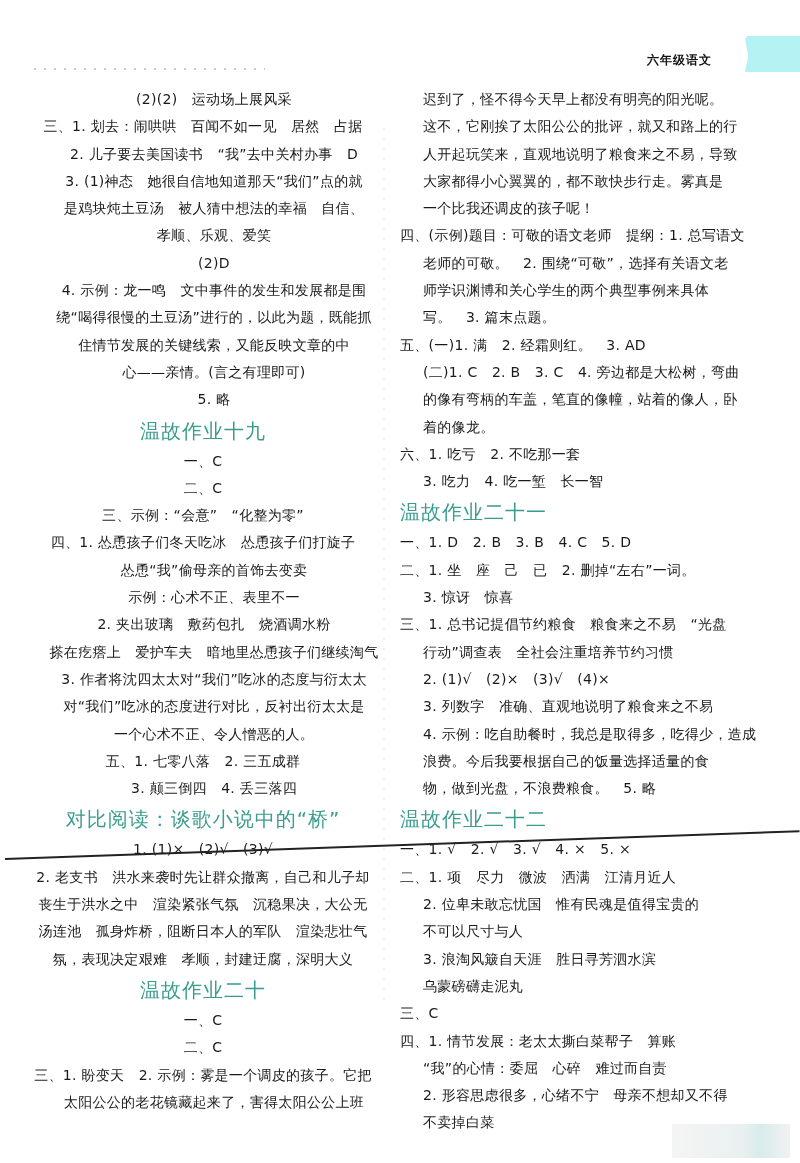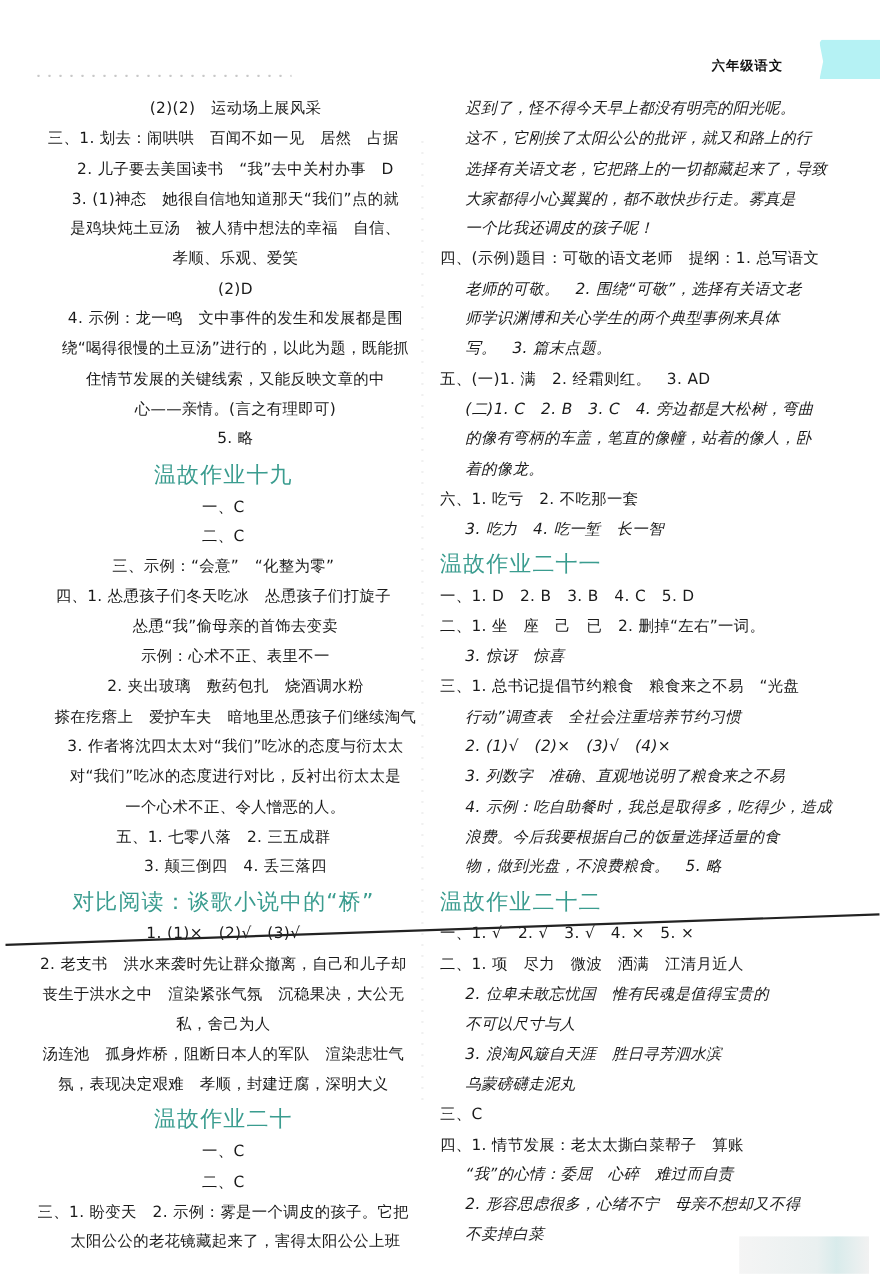--- a/index.html
+++ b/index.html
@@ -9,21 +9,21 @@
           background-image: radial-gradient(circle, #c8c8c8 1px, transparent 1.2px);
           background-size: 10px 2px; }
   .header-title { position: absolute; left: 647px; top: 52px; font-size: 12px; font-weight: bold; color: #111; letter-spacing: 1px; }
   .header-tab { position: absolute; left: 745px; top: 36px; width: 55px; height: 36px;
                 background: #b5f2f4; clip-path: polygon(4% 0, 100% 0, 100% 100%, 0 100%, 6% 55%, 0 8%); }
   .col { position: absolute; top: 86px; }
   .col.left { left: 18px; width: 370px; text-align: center; }
   .col.right { left: 400px; width: 392px; }
   .line { font-size: 14px; line-height: 27.3px; height: 27.3px; white-space: nowrap; letter-spacing: 0.3px; }
   .line.ind { padding-left: 22px; }
-  .line.ind-r { padding-left: 23px; font-style: italic; }
+  .line.ind-r { padding-left: 23px; }
   .heading { font-size: 20px; color: #3a9c8f; line-height: 34px; height: 34px; white-space: nowrap; letter-spacing: 1px; }
   .strike-line { position: absolute; height: 1.5px; background: #222; transform-origin: left center; }
   .watermark { position: absolute; left: 672px; top: 1124px; width: 118px; height: 34px;
                background: linear-gradient(90deg, #f2f2f2, #e4ecec 60%, #cfe6e6 75%, #eeeeee); opacity: 0.8; }
   .sideticks { position: absolute; left: 383px; top: 120px; width: 2px; height: 880px;
                background-image: repeating-linear-gradient(#ffffff 0 8px, #e6e6e6 8px 10px); opacity: 0.6; }
 </style>
 </head>
 <body>
 
@@ -58,35 +58,34 @@
   <div class="line ind">3. 作者将沈四太太对“我们”吃冰的态度与衍太太</div>
   <div class="line ind">对“我们”吃冰的态度进行对比，反衬出衍太太是</div>
   <div class="line ind">一个心术不正、令人憎恶的人。</div>
   <div class="line">五、1. 七零八落　2. 三五成群</div>
   <div class="line ind">3. 颠三倒四　4. 丢三落四</div>
 
   <div class="heading">对比阅读：谈歌小说中的“桥”</div>
   <div class="line">1. (1)×　(2)√　(3)√</div>
   <div class="line">2. 老支书　洪水来袭时先让群众撤离，自己和儿子却</div>
   <div class="line">丧生于洪水之中　渲染紧张气氛　沉稳果决，大公无</div>
-  <div class="line">私，舍己为人</div>
   <div class="line">汤连池　孤身炸桥，阻断日本人的军队　渲染悲壮气</div>
   <div class="line">氛，表现决定艰难　孝顺，封建迂腐，深明大义</div>
 
   <div class="heading">温故作业二十</div>
   <div class="line">一、C</div>
   <div class="line">二、C</div>
   <div class="line">三、1. 盼变天　2. 示例：雾是一个调皮的孩子。它把</div>
   <div class="line ind">太阳公公的老花镜藏起来了，害得太阳公公上班</div>
 </div>
 
 <div class="col right">
   <div class="line ind-r">迟到了，怪不得今天早上都没有明亮的阳光呢。</div>
   <div class="line ind-r">这不，它刚挨了太阳公公的批评，就又和路上的行</div>
-  <div class="line ind-r">选择有关语文老，它把路上的一切都藏起来了，导致</div>
+  <div class="line ind-r">人开起玩笑来，直观地说明了粮食来之不易，导致</div>
   <div class="line ind-r">大家都得小心翼翼的，都不敢快步行走。雾真是</div>
   <div class="line ind-r">一个比我还调皮的孩子呢！</div>
   <div class="line">四、(示例)题目：可敬的语文老师　提纲：1. 总写语文</div>
   <div class="line ind-r">老师的可敬。　2. 围绕“可敬”，选择有关语文老</div>
   <div class="line ind-r">师学识渊博和关心学生的两个典型事例来具体</div>
   <div class="line ind-r">写。　3. 篇末点题。</div>
   <div class="line">五、(一)1. 满　2. 经霜则红。　3. AD</div>
   <div class="line ind-r">(二)1. C　2. B　3. C　4. 旁边都是大松树，弯曲</div>
   <div class="line ind-r">的像有弯柄的车盖，笔直的像幢，站着的像人，卧</div>
   <div class="line ind-r">着的像龙。</div>

